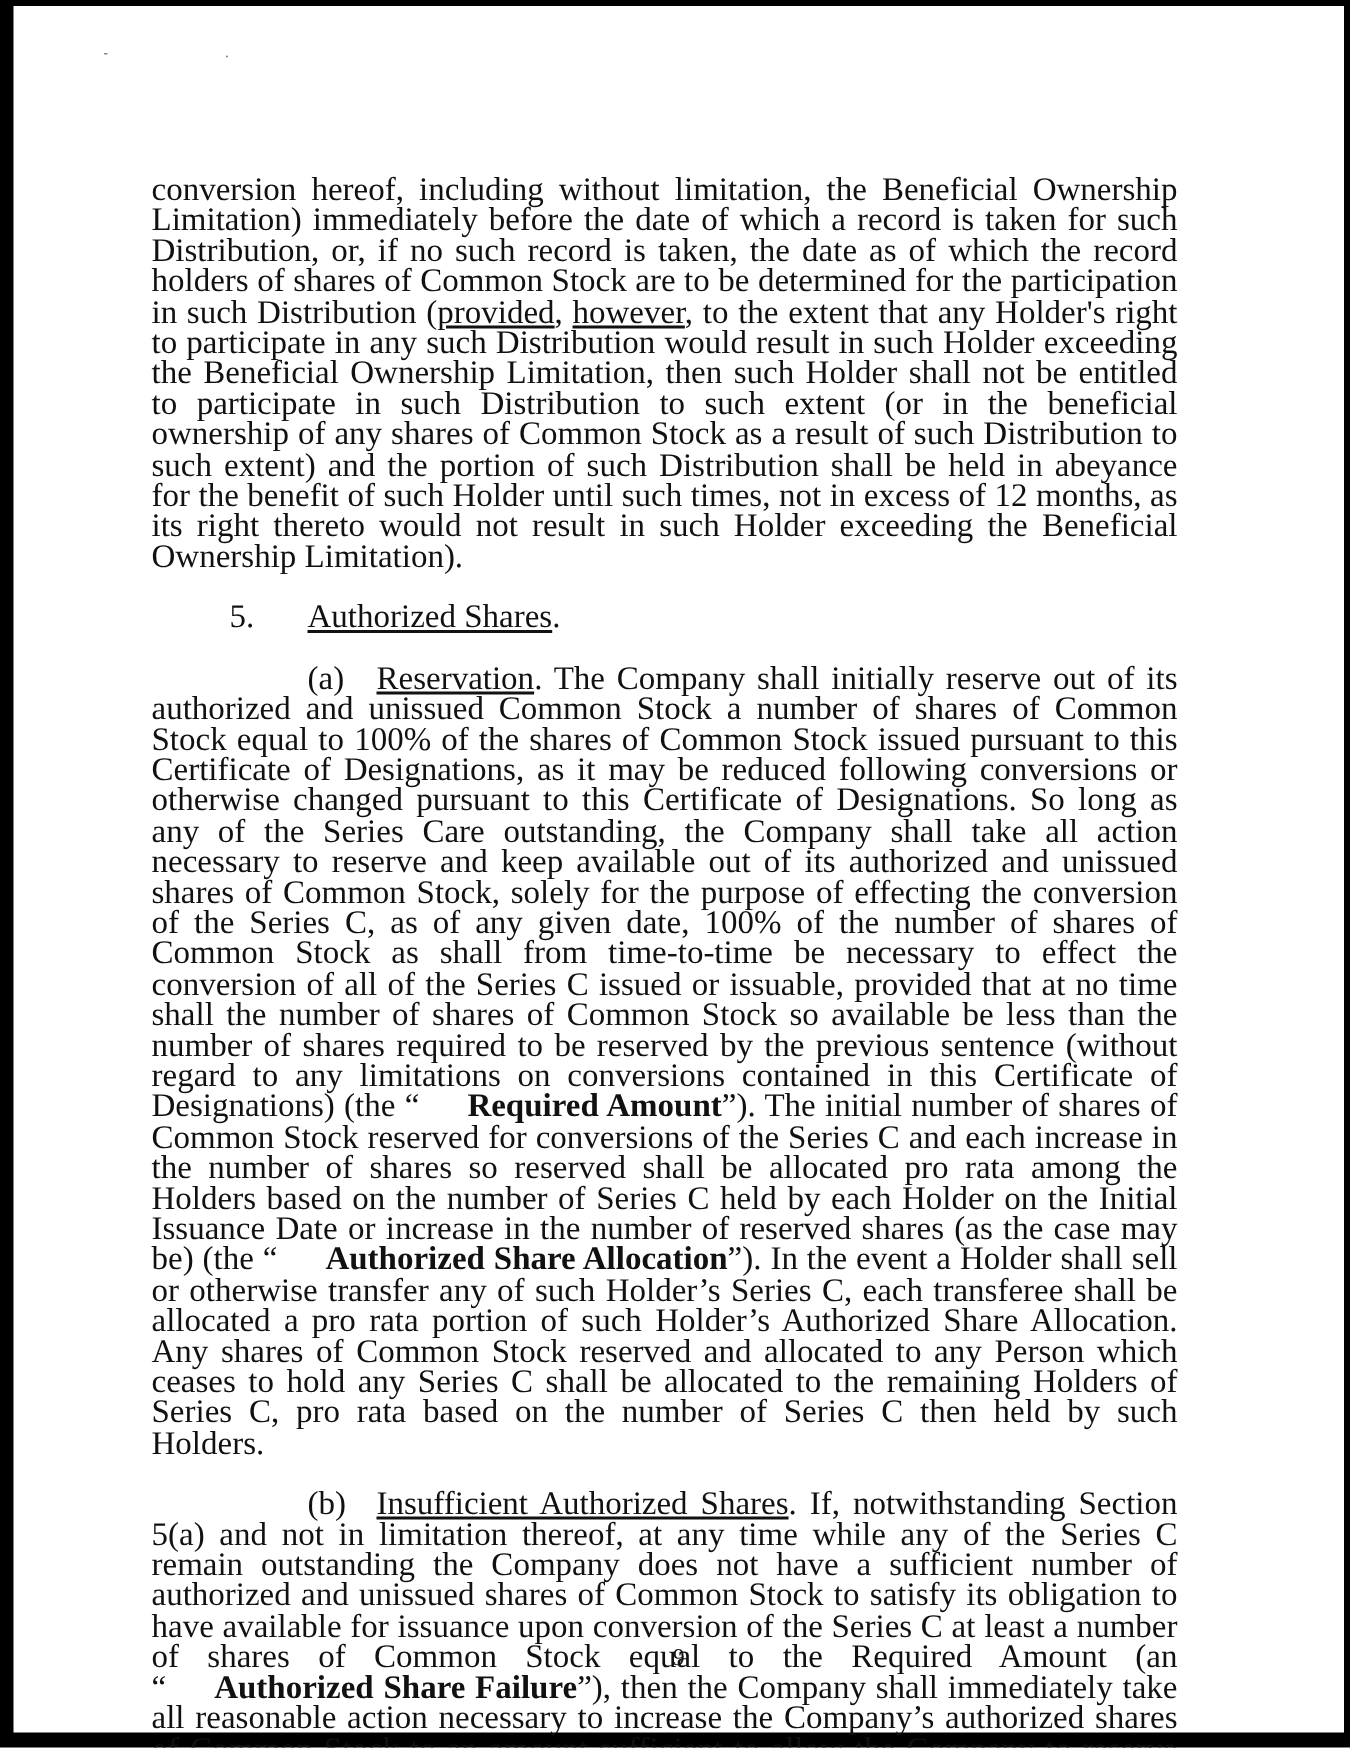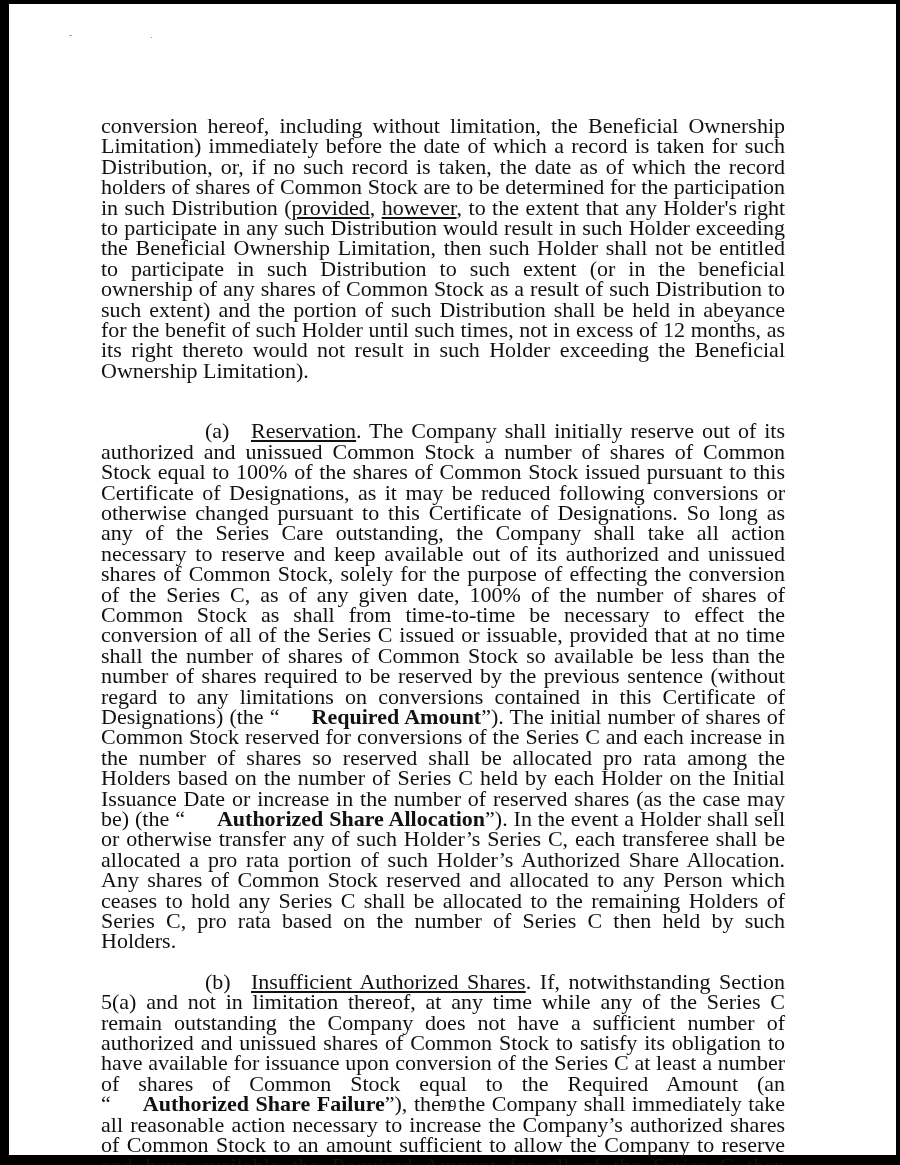--- a/index.html
+++ b/index.html
@@ -36,20 +36,21 @@
 
 <div class="page">
   <div class="specks">-   .</div>
 
   <div class="content">
 
     <p><span>conversion hereof, including without limitation, the Beneficial Ownership Limitation) immediately before the date of which a record is taken for such Distribution, or, if no such record is taken, the date as of which the record holders of shares of Common Stock are to be determined for the participation in such Distribution (</span><u>provided</u><span>, </span><u>however</u><span>, to the extent that any Holder's right to participate in any such Distribution would result in such Holder exceeding the Beneficial Ownership Limitation, then such Holder shall not be entitled to participate in such Distribution to such extent (or in the beneficial ownership of any shares of Common Stock as a result of such Distribution to such extent) and the portion of such Distribution shall be held in abeyance for the benefit of such Holder until such times, not in excess of 12 months, as its right thereto would not result in such Holder exceeding the Beneficial Ownership Limitation).</span></p>
 
     <div class="para-gap"></div>
 
+    <p class="heading"><span class="num">5.</span><u>Authorized Shares</u><span>.</span></p>
 
     <div class="para-gap"></div>
 
     <p class="sub"><span class="lbl">(a)</span><u>Reservation</u><span>. The Company shall initially reserve out of its authorized and unissued Common Stock a number of shares of Common Stock equal to 100% of the shares of Common Stock issued pursuant to this Certificate of Designations, as it may be reduced following conversions or otherwise changed pursuant to this Certificate of Designations. So long as any of the Series Care outstanding, the Company shall take all action necessary to reserve and keep available out of its authorized and unissued shares of Common Stock, solely for the purpose of effecting the conversion of the Series C, as of any given date, 100% of the number of shares of Common Stock as shall from time-to-time be necessary to effect the conversion of all of the Series C issued or issuable, provided that at no time shall the number of shares of Common Stock so available be less than the number of shares required to be reserved by the previous sentence (without regard to any limitations on conversions contained in this Certificate of Designations) (the “</span><b>Required Amount</b><span>”). The initial number of shares of Common Stock reserved for conversions of the Series C and each increase in the number of shares so reserved shall be allocated pro rata among the Holders based on the number of Series C held by each Holder on the Initial Issuance Date or increase in the number of reserved shares (as the case may be) (the “</span><b>Authorized Share Allocation</b><span>”). In the event a Holder shall sell or otherwise transfer any of such Holder’s Series C, each transferee shall be allocated a pro rata portion of such Holder’s Authorized Share Allocation. Any shares of Common Stock reserved and allocated to any Person which ceases to hold any Series C shall be allocated to the remaining Holders of Series C, pro rata based on the number of Series C then held by such Holders.</span></p>
 
     <div class="para-gap"></div>
 
     <p class="sub"><span class="lbl">(b)</span><u>Insufficient Authorized Shares</u><span>. If, notwithstanding Section 5(a) and not in limitation thereof, at any time while any of the Series C remain outstanding the Company does not have a sufficient number of authorized and unissued shares of Common Stock to satisfy its obligation to have available for issuance upon conversion of the Series C at least a number of shares of Common Stock equal to the Required Amount (an “</span><b>Authorized Share Failure</b><span>”), then the Company shall immediately take all reasonable action necessary to increase the Company’s authorized shares of Common Stock to an amount sufficient to allow the Company to reserve and have available the Required Amount for all of the Series C then outstanding. Without limiting the generality of the foregoing sentence, as soon as practicable after the date of the occurrence of an Authorized Share Failure, but in no event later than 60 days after the occurrence of such Authorized Share Failure, the Company shall hold a meeting of its stockholders for the approval of an increase in the number of authorized shares of Common Stock. In connection with such</span></p>
   </div>
 

